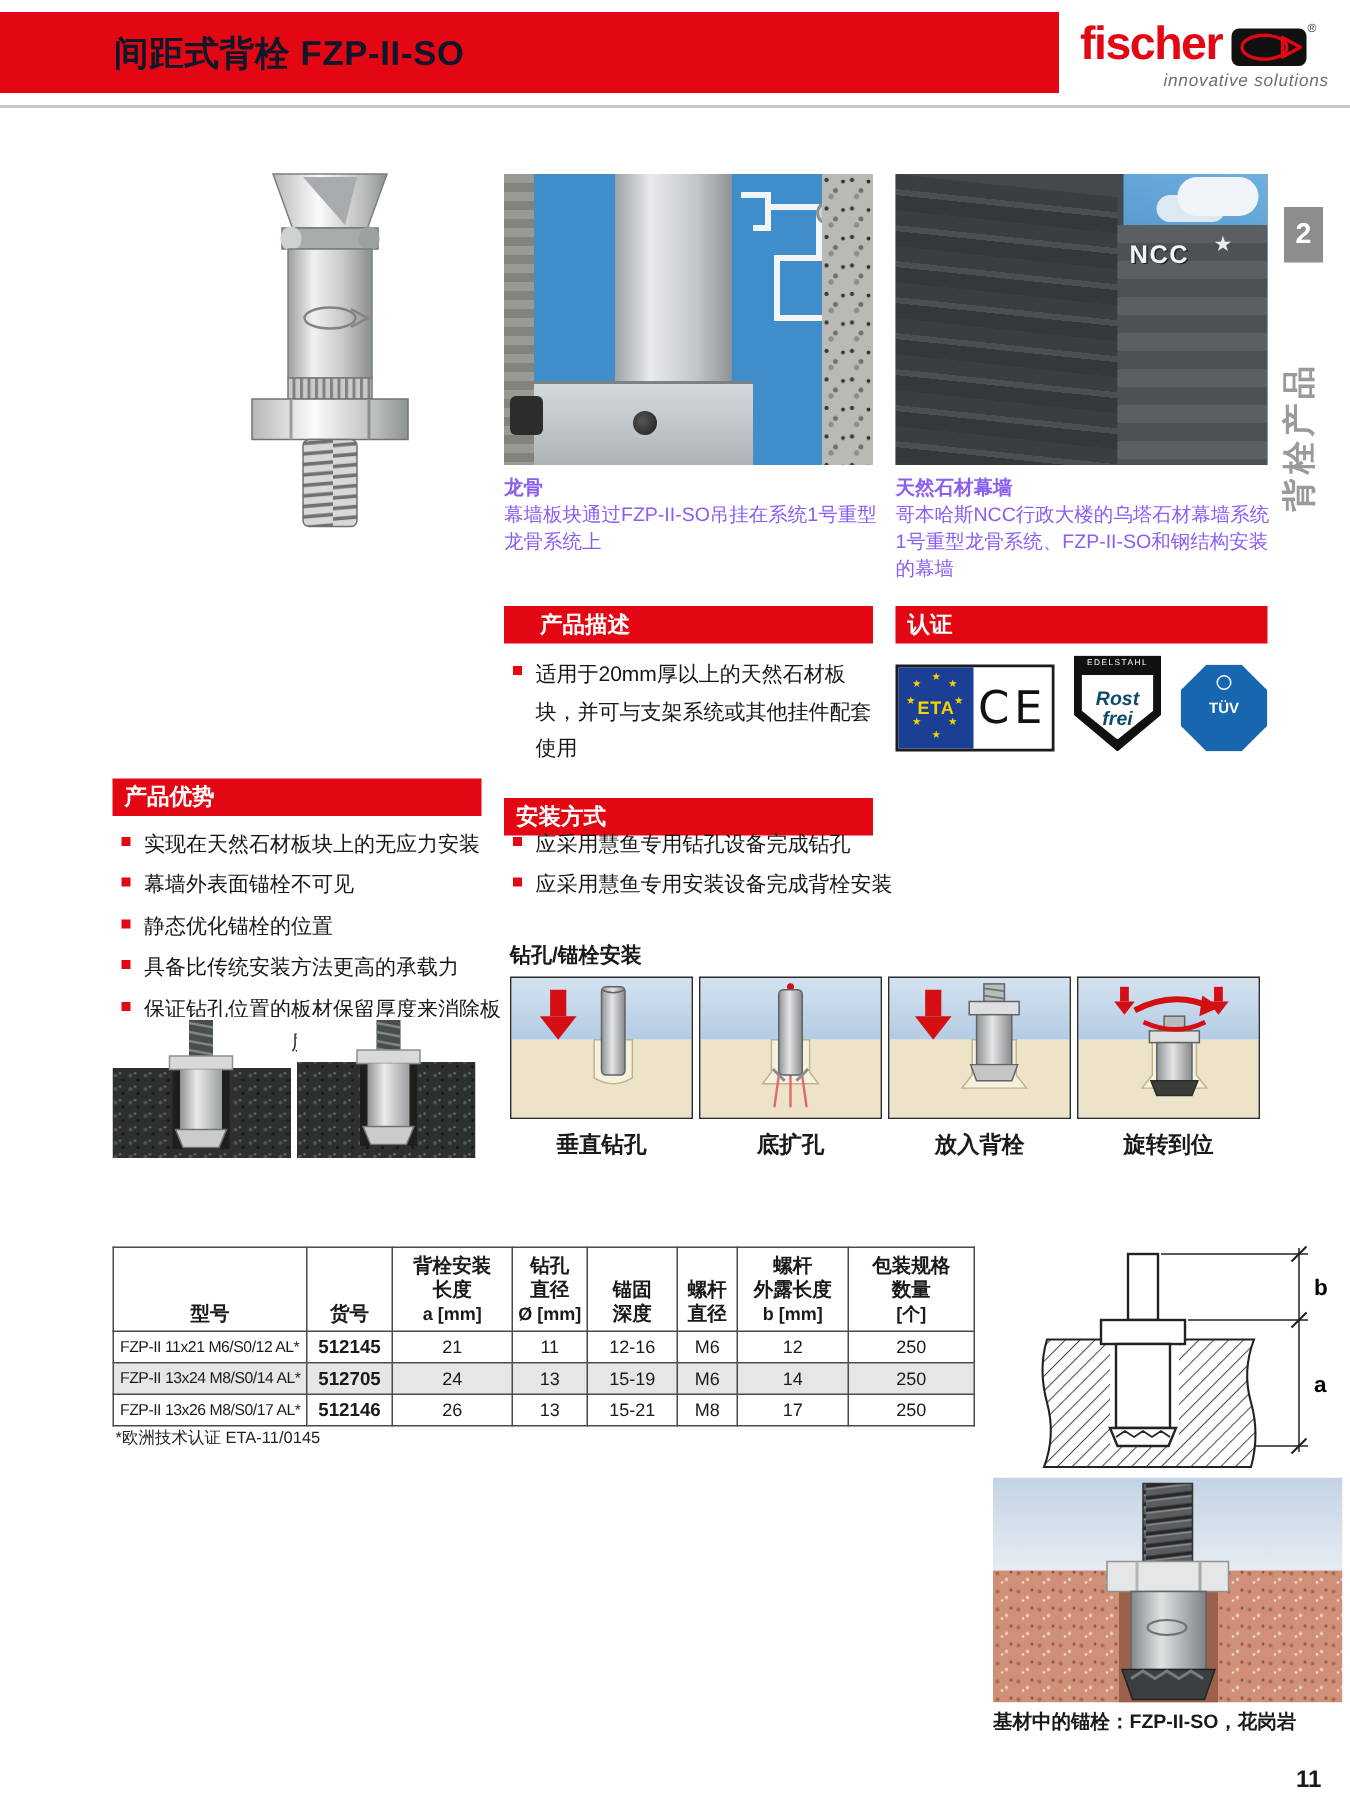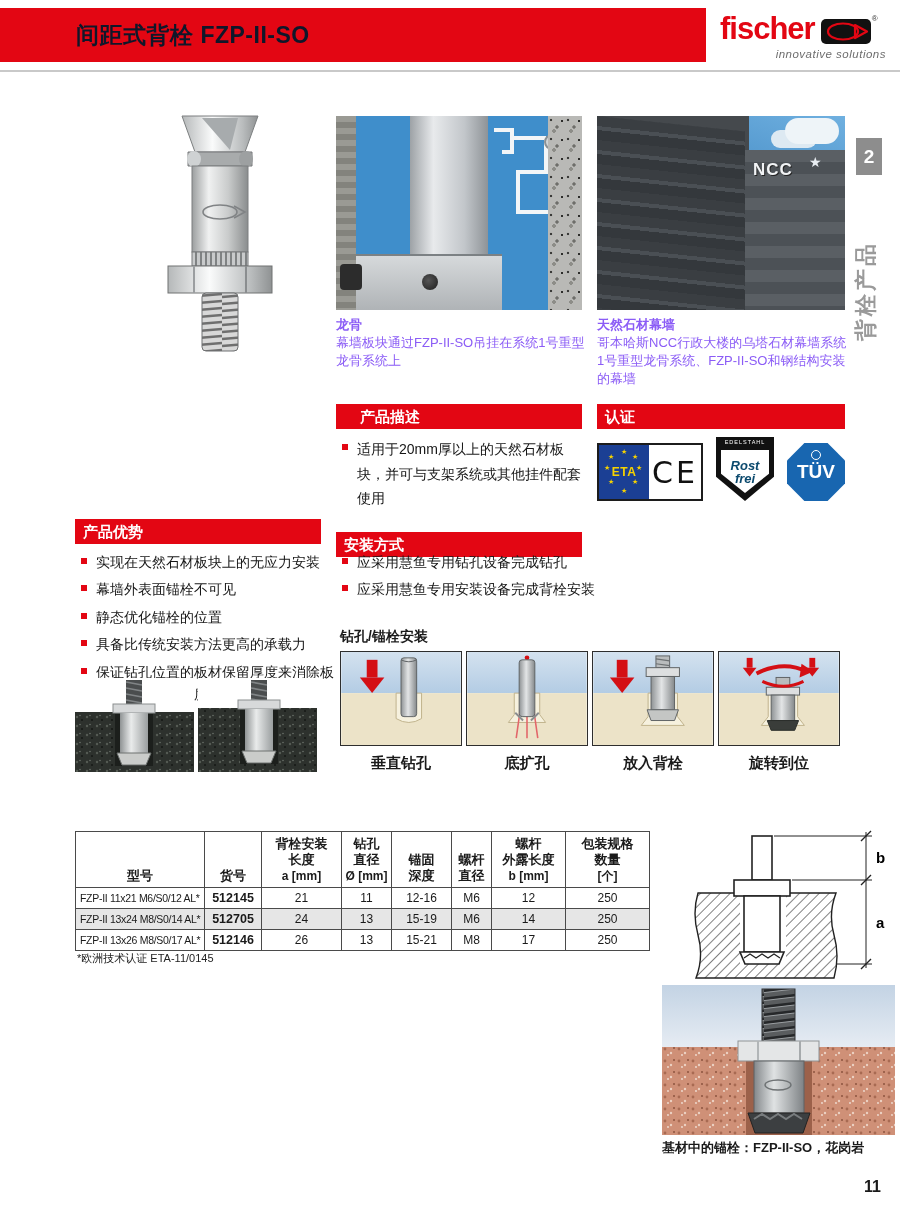--- a/index.html
+++ b/index.html
@@ -67,21 +67,21 @@
   .bx-eu .stars { position:absolute; inset:0; color:#f6d200; font-size:7px; line-height:7px; }
   .bx-eu .stars i { position:absolute; font-style:normal; }
   .bx-eu .eta { position:absolute; inset:0; display:flex; align-items:center; justify-content:center; color:#f6d200; font-weight:bold; font-size:12px; letter-spacing:.5px; }
   .bx-ce { flex:1; background:#fff; display:flex; align-items:center; justify-content:center; font-size:30px; font-weight:normal; letter-spacing:3px; color:#111; font-family:"DejaVu Sans",sans-serif; }
   .bx-rost { width:58px; height:64px; position:relative; }
   .rost-shield { position:absolute; inset:0; background:#111; clip-path:polygon(0 0,100% 0,100% 62%,50% 100%,0 62%); }
   .rost-inner { position:absolute; left:5px; top:13px; right:5px; bottom:8px; background:#fff; clip-path:polygon(0 0,100% 0,100% 55%,50% 100%,0 55%); display:flex; align-items:center; justify-content:center; }
   .rost-txt { font-weight:bold; font-size:13px; line-height:1; color:#0c4a6e; white-space:pre-line; text-align:center; font-style:italic; }
   .rost-top { position:absolute; top:2px; left:0; right:0; text-align:center; color:#fff; font-size:5.5px; letter-spacing:1px; }
   .bx-tuv { width:58px; height:58px; background:#1866b0; clip-path:polygon(30% 0,70% 0,100% 30%,100% 70%,70% 100%,30% 100%,0 70%,0 30%); display:flex; align-items:center; justify-content:center; position:relative; }
-  .bx-tuv span { color:#fff; font-weight:bold; font-size:19px; }
+  .bx-tuv span { color:#fff; font-weight:bold; font-size:10px; }
   .bx-tuv .dot { position:absolute; top:7px; left:50%; transform:translateX(-50%); width:10px; height:10px; border:1.5px solid #fff; border-radius:50%; }
 
   
   .steps-title { position:absolute; left:340px; top:628px; font-weight:bold; font-size:14px; }
   .stepcard { position:absolute; top:651px; width:122px; height:95px; border:1.5px solid #2e2e2e; }
   .stepcap { position:absolute; top:754px; width:122px; text-align:center; font-weight:bold; font-size:15px; }
 
   
   .advphoto { position:absolute; top:678px; width:119px; height:97px; background:#fff; }
 

